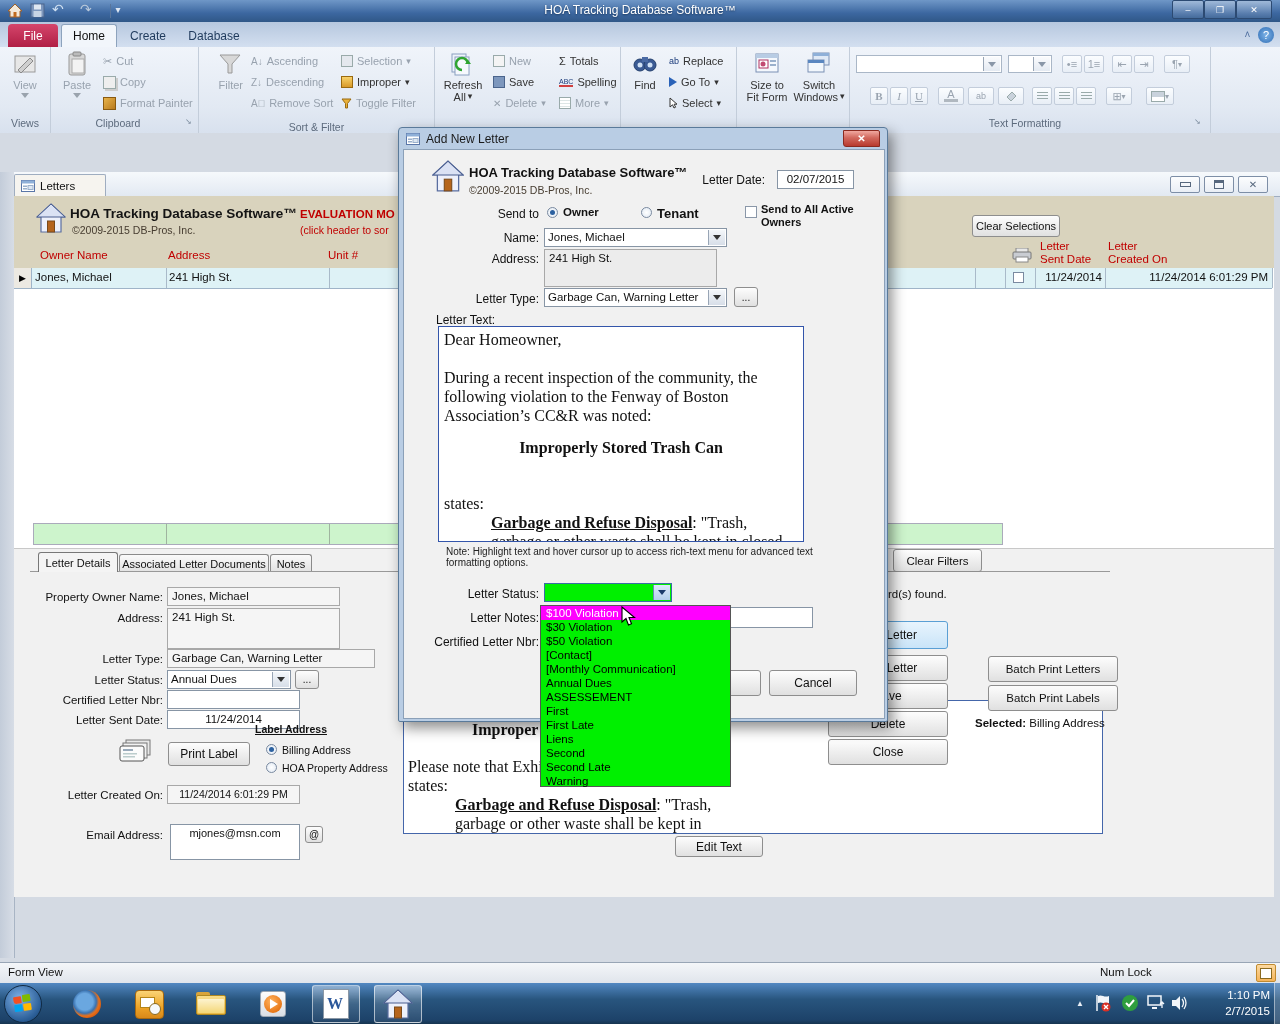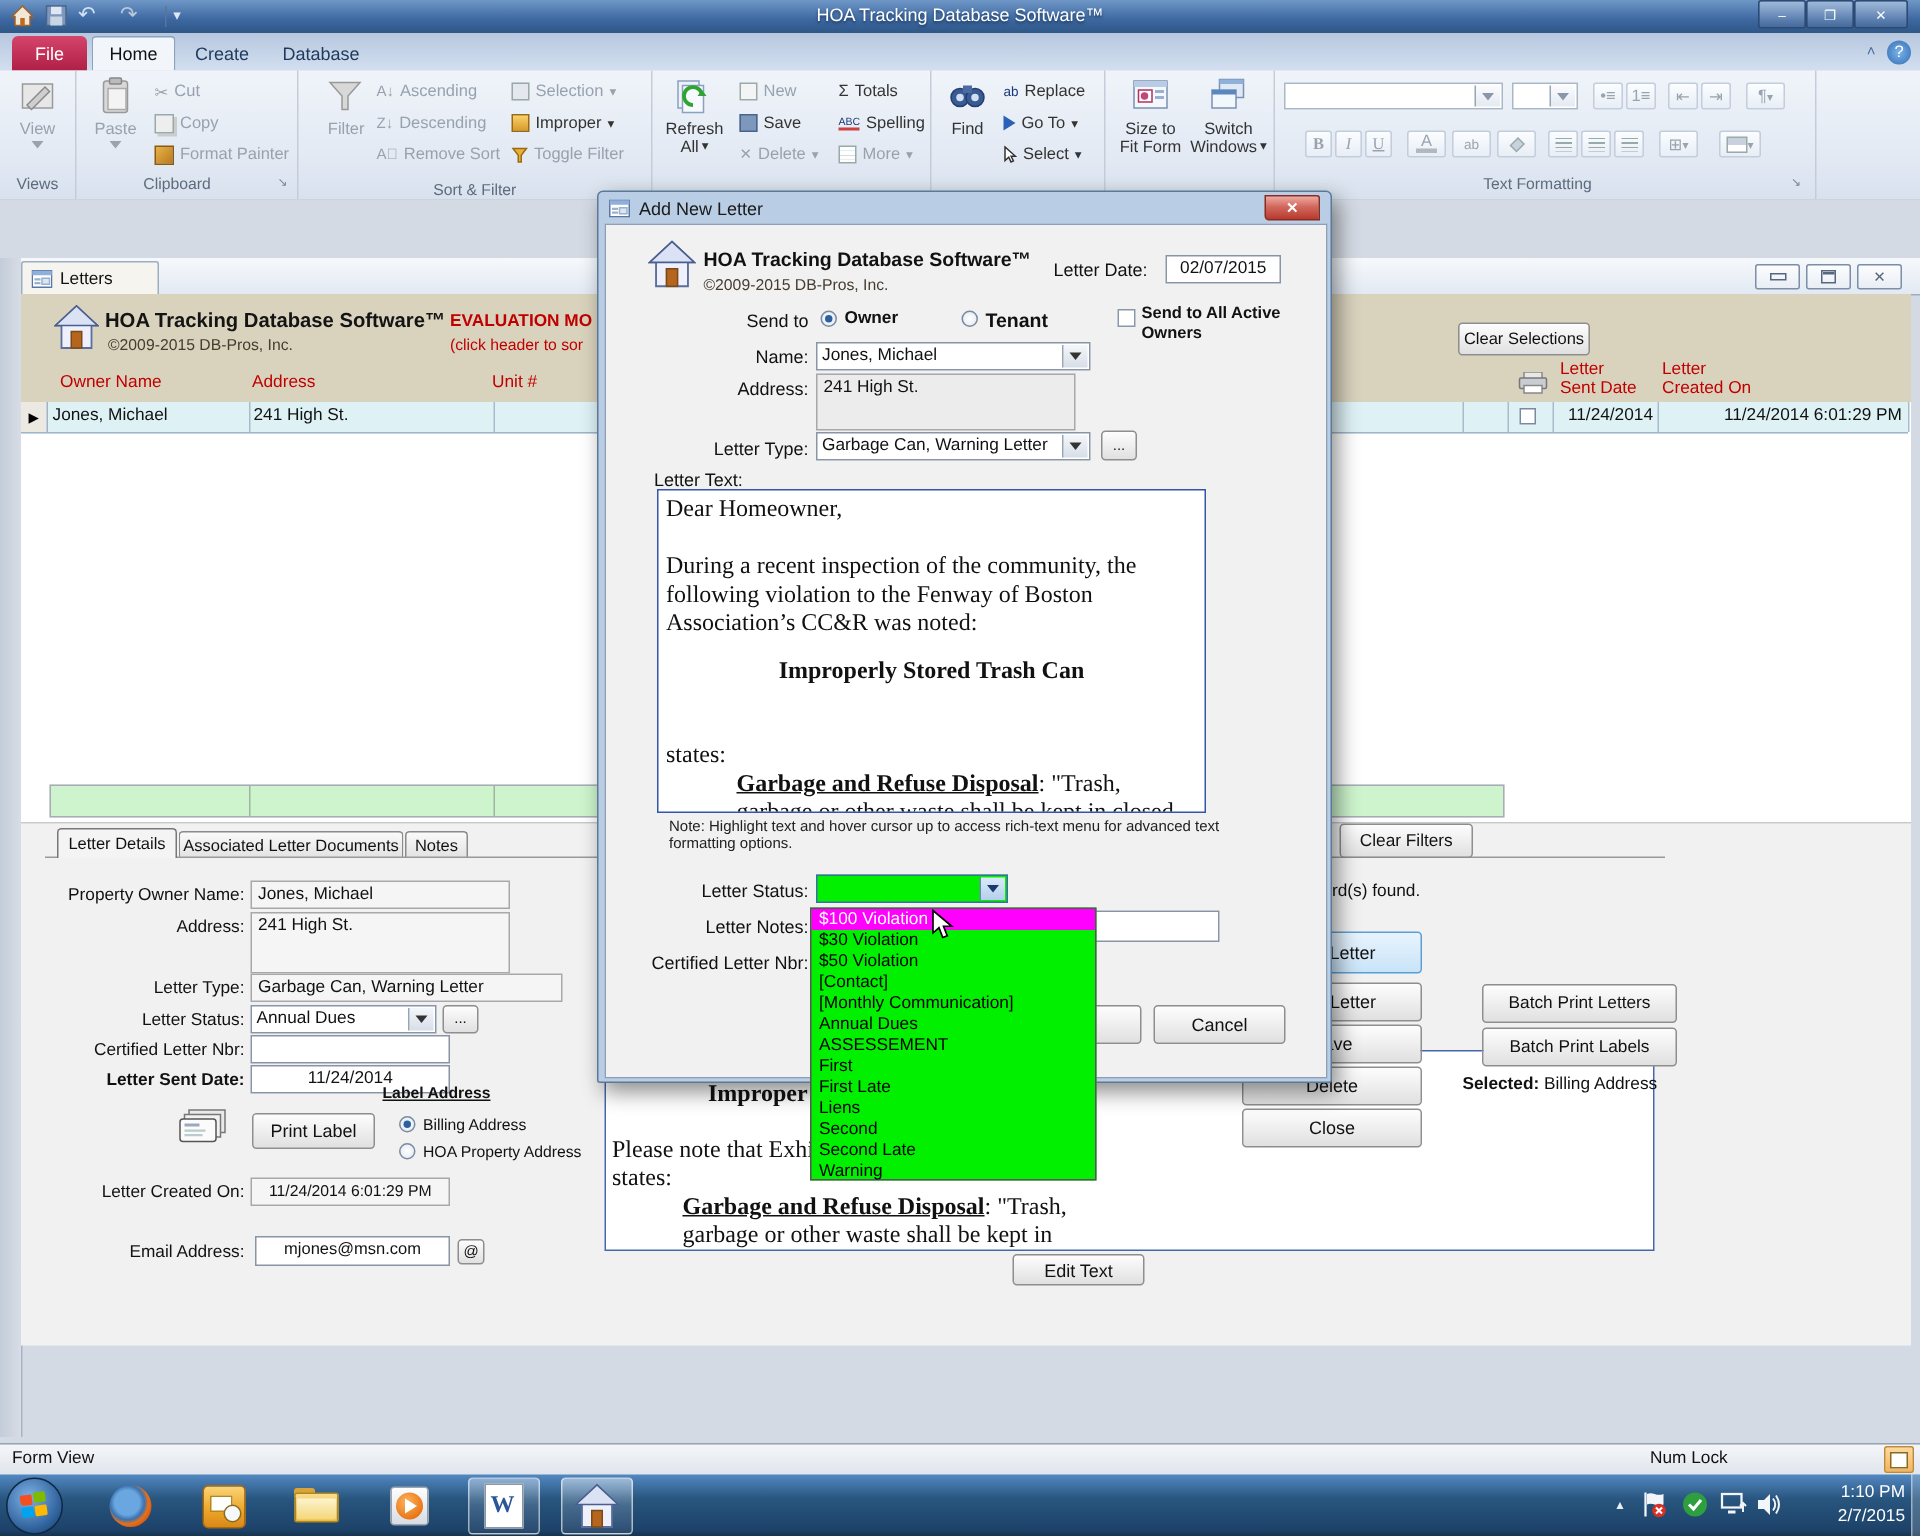--- a/index.html
+++ b/index.html
@@ -406,42 +406,42 @@
   <div class="a lbl" style="left:0;top:674px;width:163px;text-align:right;">Letter Status:</div>
   <div class="a fld" style="left:167px;top:670px;width:124px;height:19px;">
     <span>Annual Dues</span>
     <div class="combo-btn">
         <div class="tri-dn"></div>
       </div>
   </div>
   <div class="a btn" style="left:295px;top:670px;width:24px;height:19px;font-size:10px;">...</div>
   <div class="a lbl" style="left:0;top:694px;width:163px;text-align:right;">Certified Letter Nbr:</div>
   <div class="a fld" style="left:167px;top:690px;width:133px;height:19px;"></div>
-  <div class="a lbl" style="left:0;top:714px;width:163px;text-align:right;font-weight:bold;">Letter Sent Date:</div>
+  <div class="a lbl" style="left:0;top:714px;width:163px;text-align:right;">Letter Sent Date:</div>
   <div class="a fld" style="left:167px;top:710px;width:133px;height:19px;text-align:center;">11/24/2014</div>
   <div class="a" style="left:255px;top:723px;font-size:10.5px;font-weight:bold;text-decoration:underline;">Label Address</div>
   <div class="a" style="left:118px;top:738px;">
     <svg width="38" height="30" viewBox="0 0 38 30">
         <rect x="8" y="2" width="24" height="15" fill="#e9e9e9" stroke="#777"></rect>
         <rect x="5" y="5" width="24" height="15" fill="#f2f2f2" stroke="#777"></rect>
         <rect x="2" y="8" width="24" height="15" rx="2" fill="#fbfbfb" stroke="#555"></rect>
         <rect x="5" y="11" width="10" height="2" fill="#9ab"></rect>
         <rect x="5" y="15" width="14" height="1.5" fill="#bcc"></rect>
         <rect x="5" y="18" width="12" height="1.5" fill="#bcc"></rect>
       </svg>
   </div>
   <div class="a btn accel" style="left:168px;top:742px;width:82px;height:24px;">Print Label</div>
   <span class="radio on a" style="left:266px;top:744px;"></span>
   <div class="a" style="left:282px;top:744px;font-size:10.5px;">Billing Address</div>
   <span class="radio a" style="left:266px;top:762px;"></span>
   <div class="a" style="left:282px;top:762px;font-size:10.5px;">HOA Property Address</div>
   <div class="a lbl" style="left:0;top:789px;width:163px;text-align:right;">Letter Created On:</div>
   <div class="a fldg" style="left:167px;top:785px;width:133px;height:19px;font-size:10.5px;text-align:center;">11/24/2014 6:01:29 PM</div>
   <div class="a lbl" style="left:0;top:829px;width:163px;text-align:right;">Email Address:</div>
-  <div class="a fld" style="left:170px;top:824px;width:130px;height:20px;text-align:center;font-size:11px;">mjones@msn.com</div>
+  <div class="a fld" style="left:170px;top:824px;width:130px;height:36px;text-align:center;font-size:11px;">mjones@msn.com</div>
   <div class="a btn" style="left:305px;top:826px;width:18px;height:17px;font-size:10px;">@</div>
 
   <div class="a" style="left:403px;top:700px;width:700px;height:134px;background:#fff;border:1px solid #4466aa;box-sizing:border-box;"></div>
   <div class="a serif" style="left:472px;top:721px;font-weight:bold;">Improper</div>
   <div class="a serif" style="left:408px;top:758px;">Please note that Exhi</div>
   <div class="a serif" style="left:408px;top:777px;">states:</div>
   <div class="a serif" style="left:455px;top:796px;">
     <span style="font-weight:bold;text-decoration:underline;">Garbage and Refuse Disposal</span><span>: "Trash,</span>
   </div>
   <div class="a serif" style="left:455px;top:815px;">garbage or other waste shall be kept in</div>

